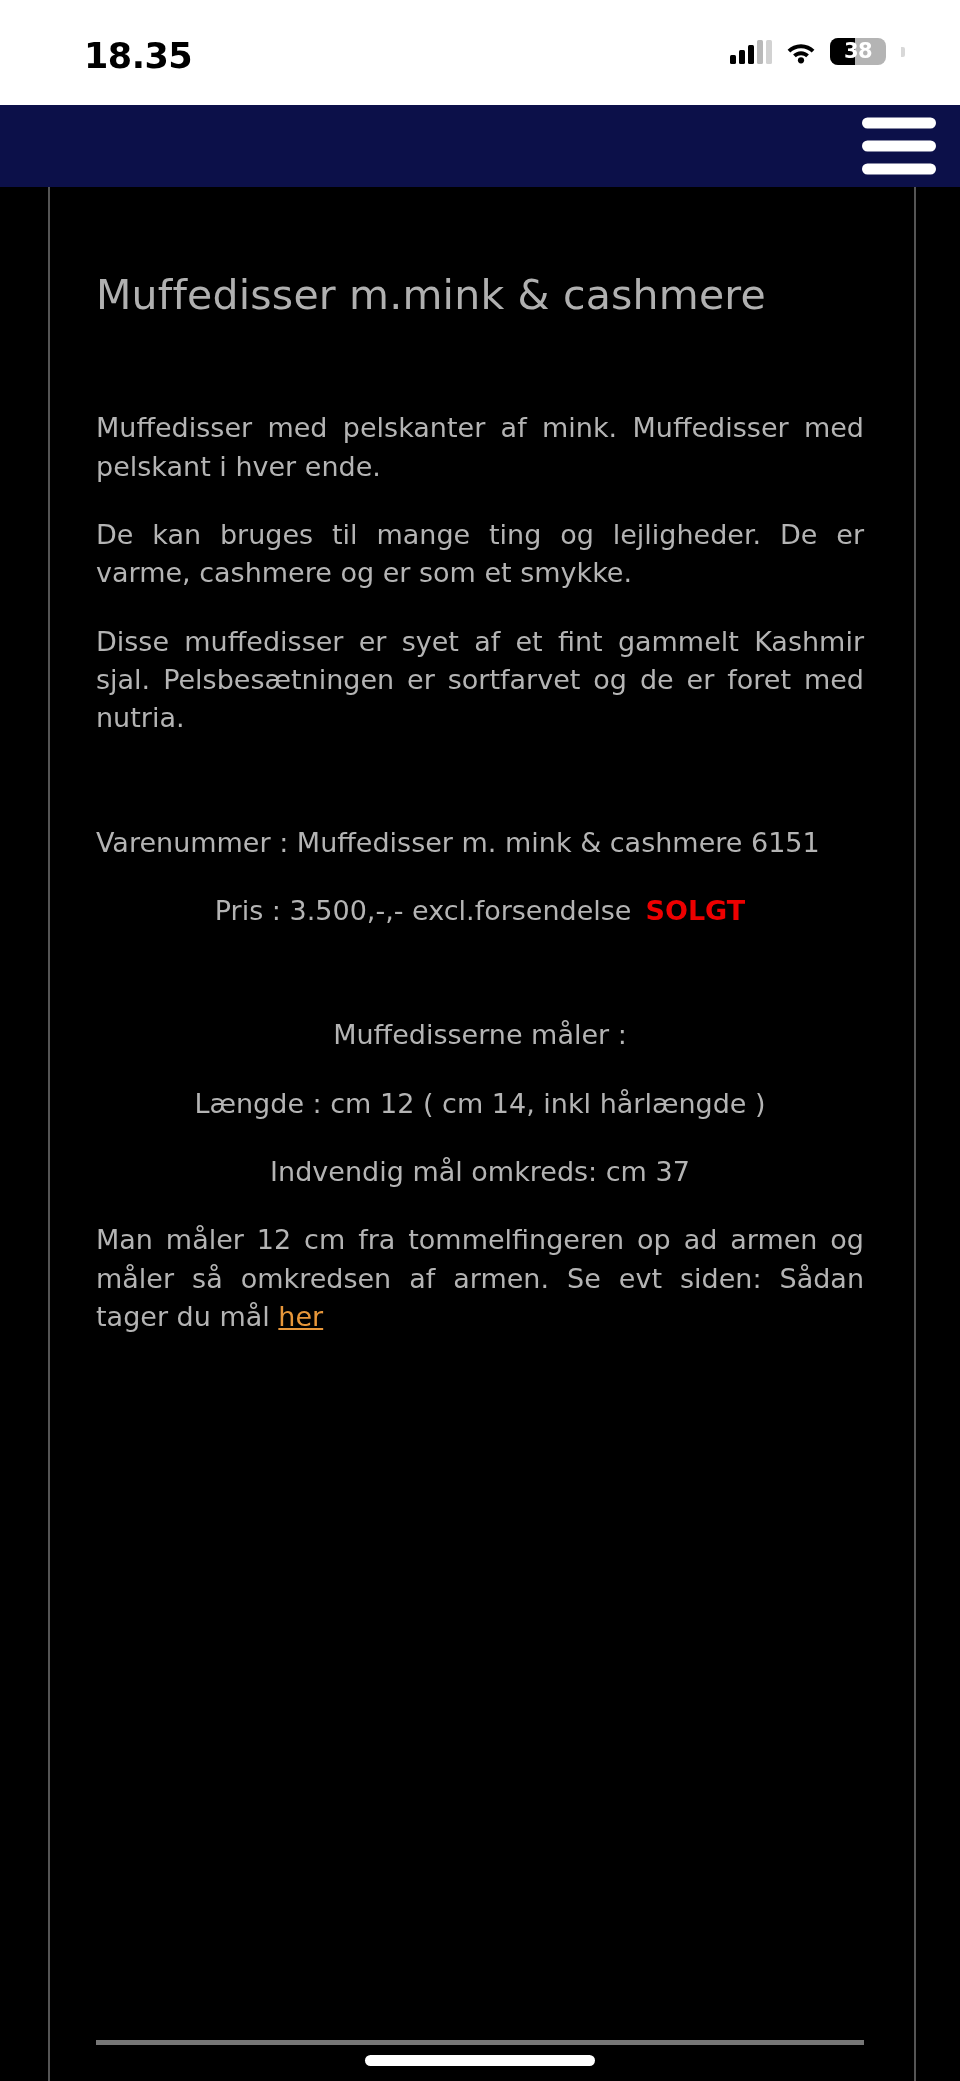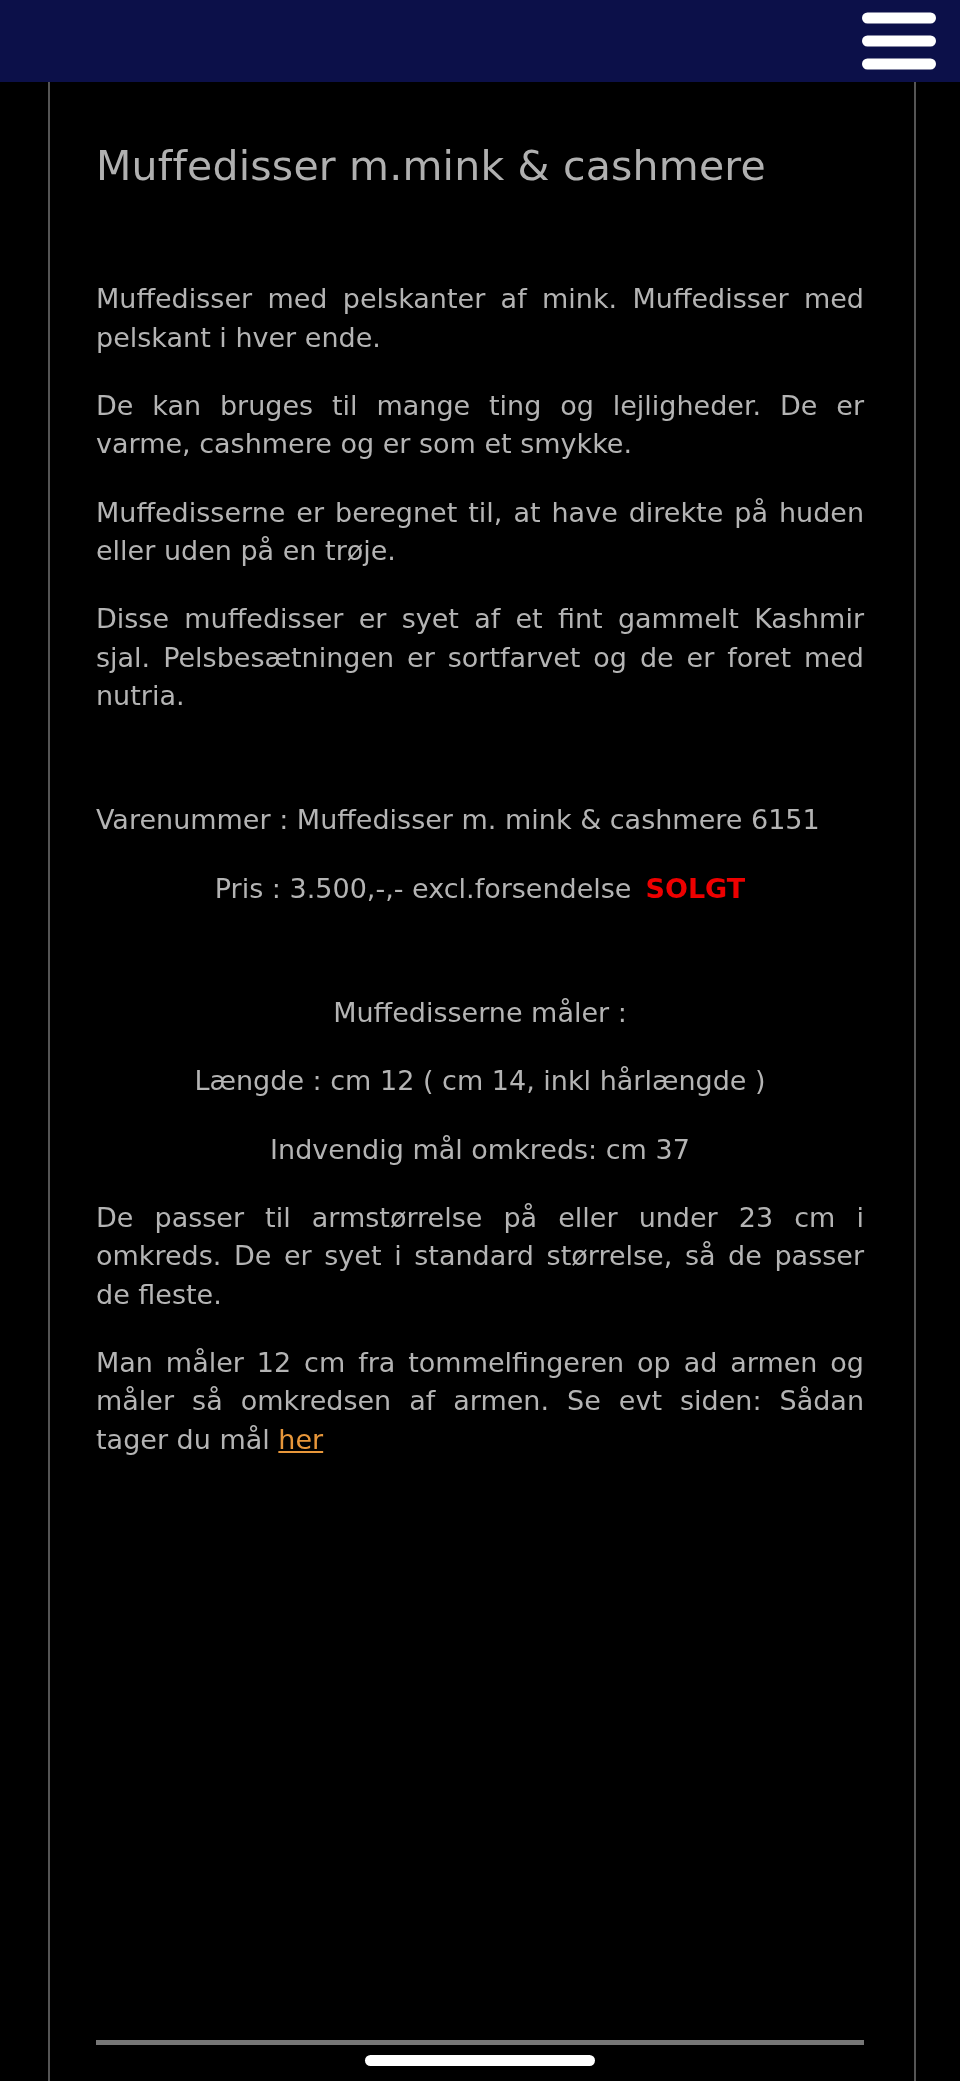--- a/index.html
+++ b/index.html
@@ -144,21 +144,21 @@
   .rail.right { left: 914px; }
 
   .content {
     position: absolute;
     left: 96px;
     right: 96px;
     top: 0;
   }
 
   .product-title {
-    margin-top: 55px;
+    margin-top: 79px;
     font-size: 41px;
     line-height: 1.45;
     color: #b0b0b0;
     font-weight: normal;
     letter-spacing: 0.2px;
   }
 
   .body-copy { margin-top: 84px; }
 
   .body-copy p {
@@ -198,20 +198,46 @@
     height: 11px;
     background: #ffffff;
     border-radius: 6px;
   }
 </style>
 </head>
 <body>
 
 <div class="device">
 
+  <div class="statusbar">
+    <div class="status-time">18.35</div>
+
+    <div class="status-right">
+
+      <div class="cellular">
+        <i></i>
+          <i></i>
+          <i></i>
+          <i></i>
+          <i></i>
+      </div>
+
+      <svg class="wifi-icon" viewBox="0 0 30 24">
+        <path d="M15 4.2C9.6 4.2 4.9 6.4 1.6 9.7l2.7 2.8C6.9 9.9 10.7 8.3 15 8.3s8.1 1.6 10.7 4.2l2.7-2.8C25.1 6.4 20.4 4.2 15 4.2z" fill="#000"></path>
+        <path d="M15 11.2c-3.1 0-5.9 1.3-7.9 3.3l2.7 2.8c1.3-1.3 3.1-2.1 5.2-2.1s3.9.8 5.2 2.1l2.7-2.8c-2-2-4.8-3.3-7.9-3.3z" fill="#000"></path>
+        <circle cx="15" cy="20.3" r="3.1" fill="#000"></circle>
+      </svg>
+
+      <div class="battery">
+        <div class="fill"></div>
+        <span class="pct">38</span>
+      </div>
+      <div class="battery-nub"></div>
+    </div>
+  </div>
 
   <div class="site-header">
     <div class="hamburger">
       <span></span>
         <span></span>
         <span></span>
     </div>
   </div>
 
   <div class="page">
@@ -220,37 +246,35 @@
 
     <div class="content">
 
       <h1 class="product-title">
         <span>Muffedisser m.mink &amp; cashmere</span><br>
       </h1>
 
       <div class="body-copy">
         <p>Muffedisser med pelskanter af mink. Muffedisser med pelskant i hver ende.</p>
         <p>De kan bruges til mange ting og lejligheder. De er varme, cashmere og er som et smykke.</p>
-        <p>Muffedisserne er beregnet til, at have direkte på huden eller uden på en trøje.</p>
         <p>Disse muffedisser er syet af et fint gammelt Kashmir sjal. Pelsbesætningen er sortfarvet og de er foret med nutria.</p>
 
         <div class="gap-lg"></div>
 
         <p>Varenummer : Muffedisser m. mink &amp; cashmere 6151</p>
 
         <p class="nojustify">
           <span>Pris : 3.500,-,-  excl.forsendelse</span><span class="solgt">SOLGT</span>
         </p>
 
         <div class="gap-lg"></div>
 
         <p class="nojustify">Muffedisserne måler :</p>
         <p class="nojustify">Længde : cm 12   ( cm 14, inkl hårlængde )</p>
         <p class="nojustify">Indvendig mål omkreds:  cm 37</p>
-        <p>De passer til armstørrelse på eller under 23 cm i omkreds. De er syet i standard størrelse, så de passer de fleste.</p>
 
         <p><span>Man måler 12 cm fra tommelfingeren op ad armen og måler så omkredsen af armen. Se evt siden: Sådan tager du mål </span><a class="link-her" href="#">her</a></p>
       </div>
     </div>
 
     <div class="footer-rule"></div>
     <div class="home-indicator"></div>
   </div>
 </div>
 

